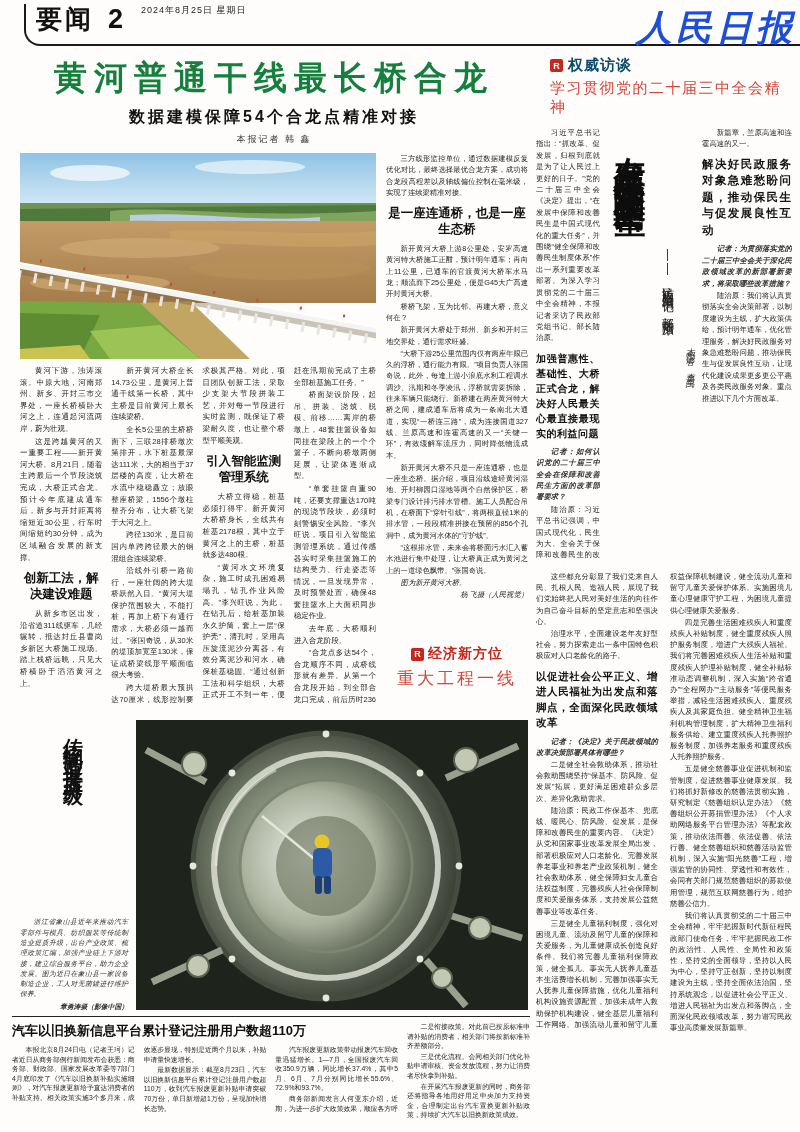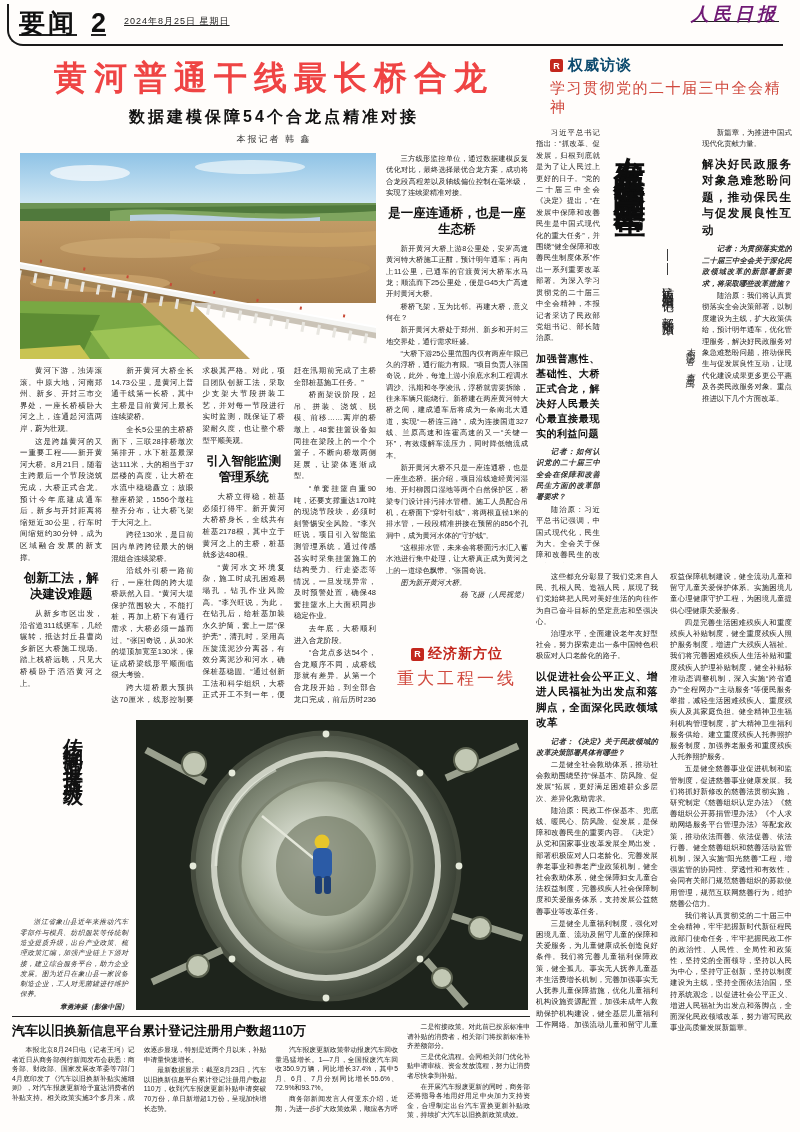--- a/index.html
+++ b/index.html
@@ -1,43 +1,43 @@
 <!DOCTYPE html>
 <html><head>
 <meta charset="utf-8">
 <style>
   html,body{margin:0;padding:0;background:#ffffff;}
   #page{position:relative;width:800px;height:1132px;background:#fffdfb;overflow:hidden;
         font-family:"Liberation Sans","DejaVu Sans",sans-serif;color:#222;}
   .region{position:absolute;}
 
   
-  .masthead-bar{left:7px;top:4px;width:776px;height:42px;
+  .masthead-bar{left:24px;top:4px;width:776px;height:42px;
     border-left:2.5px solid #1a1a1a;border-bottom:2px solid #1a1a1a;
-    border-bottom-left-radius:16px;display:flex;align-items:center;padding:0 4px 3px 10px;box-sizing:border-box;text-decoration:underline;}
+    border-bottom-left-radius:16px;display:flex;align-items:flex-start;padding:0 4px 3px 10px;box-sizing:border-box;}
   .section-name{font-size:26px;font-weight:bold;letter-spacing:3px;color:#111;line-height:30px;}
   .page-num{font-size:27px;font-weight:bold;margin-left:14px;line-height:30px;color:#111;}
   .date-line{font-size:9px;color:#222;margin-left:18px;margin-bottom:3px;letter-spacing:1px;}
   .paper-logo{margin-left:auto;font-family:"DejaVu Serif","Liberation Serif",serif;
-    font-weight:bold;font-style:italic;font-size:18px;letter-spacing:4px;color:#701a75;margin-bottom:18px;}
+    font-weight:bold;font-style:italic;font-size:36px;letter-spacing:4px;color:#1d4ed8;margin-bottom:18px;}
 
   
   .bodytext{font-size:7.5px;line-height:11.6px;text-align:justify;color:#242424;}
   .bodytext p{margin:0 0 1px 0;}
   .t-p{text-indent:2em;}
   .t-h{font-weight:bold;text-align:center;text-indent:0;font-size:12.5px;line-height:16px;margin:7px 0 6px 0 !important;color:#111;}
   .t-h2{font-weight:bold;text-indent:0;font-size:10.5px;line-height:15.5px;margin:7px 0 5px 0 !important;color:#111;letter-spacing:.5px;}
   .t-h3{font-weight:bold;text-indent:0;font-size:11.5px;line-height:16.5px;margin:6px 0 5px 0 !important;color:#111;letter-spacing:1px;}
   .t-q{font-style:italic;font-weight:600;text-indent:2em;color:#333;}
   .t-cap{text-indent:2em;font-style:italic;}
   .t-credit{text-align:right;text-indent:0;font-style:italic;}
 
   
   .bridge{left:20px;top:54px;width:508px;height:662px;}
-  .bridge-title{font-size:33px;font-weight:bold;text-align:center;letter-spacing:7px;color:#ef4444;margin:2px 0 6px 0;}
+  .bridge-title{font-size:33px;font-weight:bold;text-align:center;letter-spacing:7px;color:#15803d;margin:2px 0 6px 0;}
   .bridge-sub{font-size:16px;font-weight:bold;text-align:center;letter-spacing:3px;color:#111;margin:0 0 5px 0;}
   .bridge-byline{font-size:9px;text-align:center;color:#333;letter-spacing:2px;margin-bottom:7px;}
   .bridge-row{display:flex;gap:10px;}
   .bridge-left{width:356px;}
   .bridge-photo{width:356px;height:206px;display:block;}
   .bridge-main{margin-top:6px;height:346px;overflow:hidden;columns:4;column-gap:9px;}
   .bridge-side{width:142px;height:486px;overflow:hidden;font-size:7.3px;line-height:11.3px;}
   .tagbox{width:142px;margin-top:6px;text-align:center;}
   .tagrow{display:flex;align-items:center;justify-content:center;gap:4px;}
   .badge-sq{display:inline-flex;width:13px;height:13px;background:#c3271d;border-radius:2px;
@@ -270,21 +270,21 @@
           <p class="t-h2">加强普惠性、基础性、大桥正式合龙，解决好人民最关心最直接最现实的利益问题</p>
           <p class="t-q">记者：如何认识党的二十届三中全会在保障和改善民生方面的改革部署要求？</p>
           <p class="t-p">陆治原：习近平总书记强调，中国式现代化，民生为大。全会关于保障和改善民生的改革部署充分体现了党的初心宗旨。《决定》阐述改革重要意义时强调，继续把改革推向前进是坚持以人民为中心、让现代化建设成果更多更公平惠及全体人民的必然要求；在阐明改革指导思想时强调，进一步全面深化改革要以促进社会公平正义、增进人民福祉为出发点和落脚点；在阐述改革原则时强调，提高人民生活品质，推动发展成果惠及全体人民，共同富裕取得实质性进展。</p>
         </div>
       <div class="title-group">
         <div class="v-title">在发展中保障和改善民生</div>
         <div class="v-sub">——访民政部党组书记、部长陆治原</div>
         <div class="v-byline">本报记者 李昌禹</div>
       </div>
       <div class="int-colR bodytext">
-          <p class="t-p">新篇章，为推进中国式现代化贡献力量。</p>
+          <p class="t-p">新篇章，兰原高速和连霍高速的又一。</p>
           <p class="t-h3">解决好民政服务对象急难愁盼问题，推动保民生与促发展良性互动</p>
           <p class="t-q">记者：为贯彻落实党的二十届三中全会关于深化民政领域改革的新部署新要求，将采取哪些改革措施？</p>
           <p class="t-p">陆治原：我们将认真贯彻落实全会决策部署，以制度建设为主线，扩大政策供给，预计明年通车，优化管理服务，解决好民政服务对象急难愁盼问题，推动保民生与促发展良性互动，让现代化建设成果更多更公平惠及各类民政服务对象。重点推进以下几个方面改革。</p>
         </div>
     </div>
     <div class="int-lower bodytext">
         <p class="t-p">这些都充分彰显了我们党来自人民、扎根人民、造福人民，展现了我们党始终把人民对美好生活的向往作为自己奋斗目标的坚定意志和坚强决心。</p>
         <p class="t-p">治理水平，全面建设老年友好型社会，努力探索走出一条中国特色积极应对人口老龄化的路子。</p>
         <p class="t-h2">以促进社会公平正义、增进人民福祉为出发点和落脚点，全面深化民政领域改革</p>
         <p class="t-q">记者：《决定》关于民政领域的改革决策部署具体有哪些？</p>

